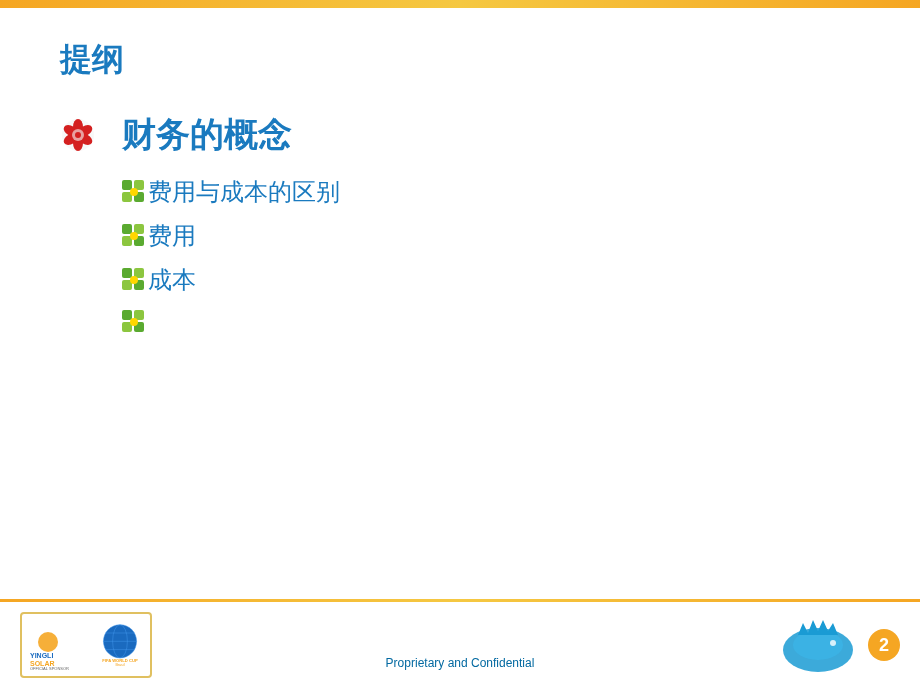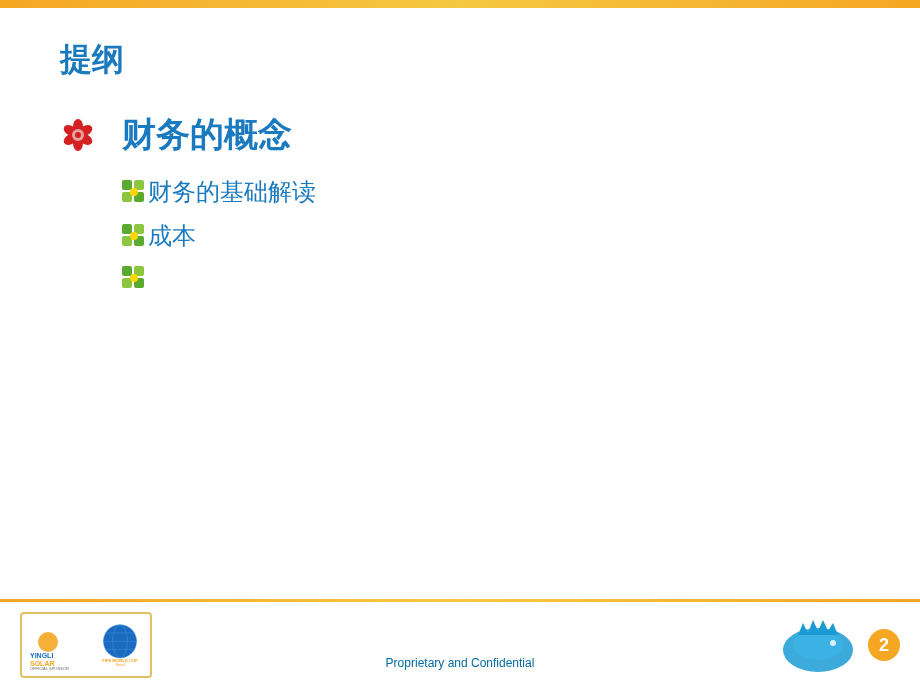--- a/index.html
+++ b/index.html
@@ -206,43 +206,53 @@
 
       <div class="bullet-level2">
         <svg class="puzzle-icon" viewBox="0 0 28 28" xmlns="http://www.w3.org/2000/svg">
 
           <rect x="2" y="2" width="10" height="10" rx="2" fill="#5aaa30"></rect>
           <rect x="14" y="2" width="10" height="10" rx="2" fill="#8cc63f"></rect>
           <rect x="2" y="14" width="10" height="10" rx="2" fill="#8cc63f"></rect>
           <rect x="14" y="14" width="10" height="10" rx="2" fill="#5aaa30"></rect>
           <circle cx="14" cy="14" r="4" fill="#ffd700"></circle>
         </svg>
-        <span class="bullet-text2">财务的基础解读</span>
-      </div>
-
+        <span class="bullet-text2">费用与成本的区别</span>
+      </div>
 
       <div class="bullet-level2">
         <svg class="puzzle-icon" viewBox="0 0 28 28" xmlns="http://www.w3.org/2000/svg">
           <rect x="2" y="2" width="10" height="10" rx="2" fill="#5aaa30"></rect>
           <rect x="14" y="2" width="10" height="10" rx="2" fill="#8cc63f"></rect>
           <rect x="2" y="14" width="10" height="10" rx="2" fill="#8cc63f"></rect>
           <rect x="14" y="14" width="10" height="10" rx="2" fill="#5aaa30"></rect>
           <circle cx="14" cy="14" r="4" fill="#ffd700"></circle>
         </svg>
-        <span class="bullet-text2">成本</span>
+        <span class="bullet-text2">费用</span>
       </div>
 
       <div class="bullet-level2">
         <svg class="puzzle-icon" viewBox="0 0 28 28" xmlns="http://www.w3.org/2000/svg">
           <rect x="2" y="2" width="10" height="10" rx="2" fill="#5aaa30"></rect>
           <rect x="14" y="2" width="10" height="10" rx="2" fill="#8cc63f"></rect>
           <rect x="2" y="14" width="10" height="10" rx="2" fill="#8cc63f"></rect>
           <rect x="14" y="14" width="10" height="10" rx="2" fill="#5aaa30"></rect>
           <circle cx="14" cy="14" r="4" fill="#ffd700"></circle>
         </svg>
+        <span class="bullet-text2">成本</span>
+      </div>
+
+      <div class="bullet-level2">
+        <svg class="puzzle-icon" viewBox="0 0 28 28" xmlns="http://www.w3.org/2000/svg">
+          <rect x="2" y="2" width="10" height="10" rx="2" fill="#5aaa30"></rect>
+          <rect x="14" y="2" width="10" height="10" rx="2" fill="#8cc63f"></rect>
+          <rect x="2" y="14" width="10" height="10" rx="2" fill="#8cc63f"></rect>
+          <rect x="14" y="14" width="10" height="10" rx="2" fill="#5aaa30"></rect>
+          <circle cx="14" cy="14" r="4" fill="#ffd700"></circle>
+        </svg>
       </div>
 
     </div>
   </div>
 
   <div class="bottom-bar"></div>
 
   <div class="bottom-area">
 
     <div class="logo-area">

